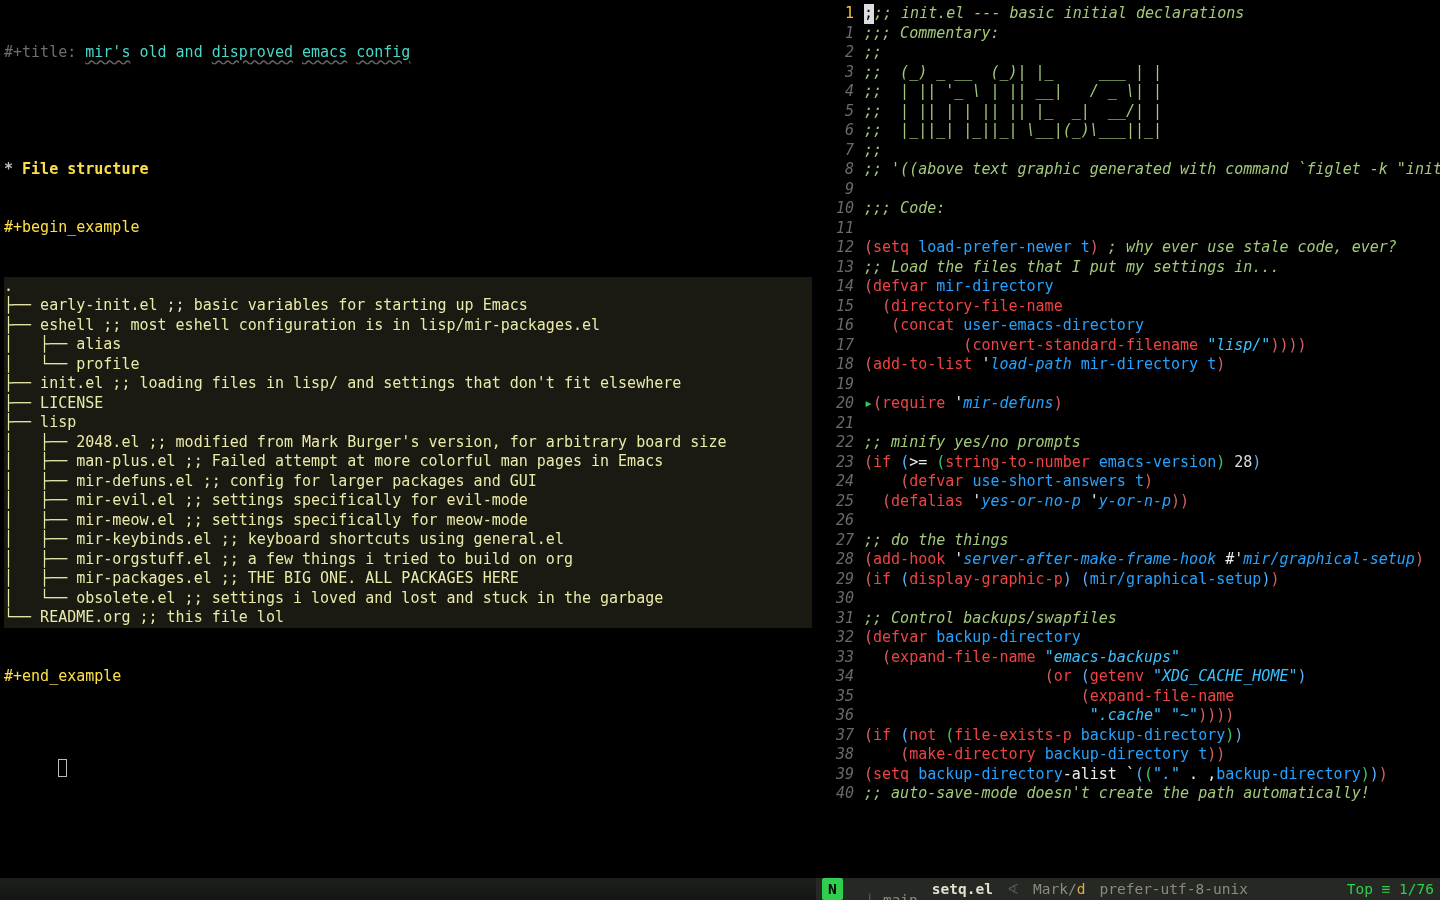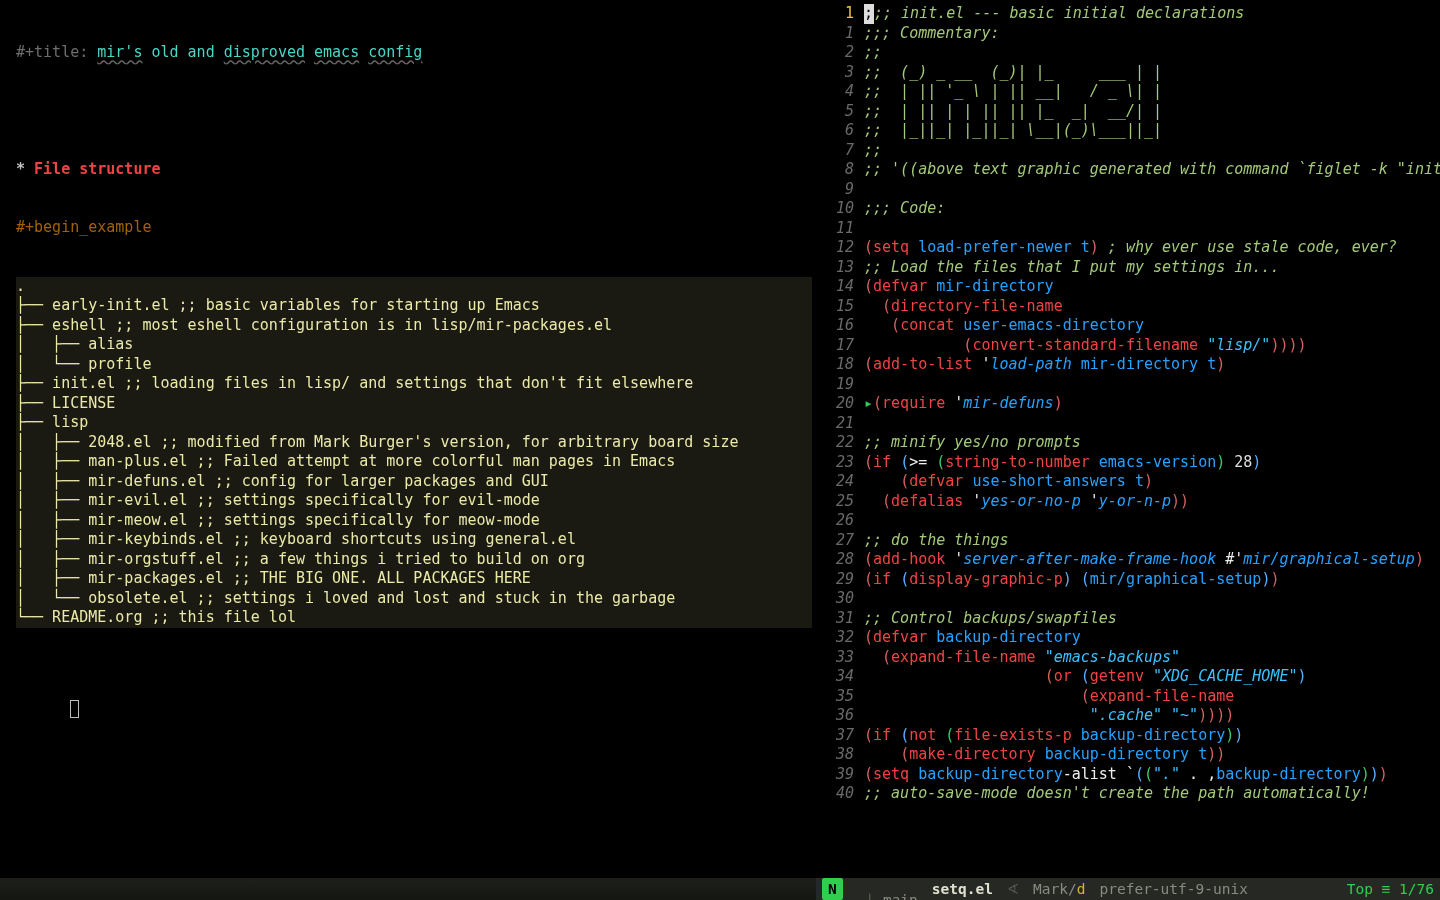--- a/index.html
+++ b/index.html
@@ -18,36 +18,36 @@
     width: 1440px;
     height: 900px;
   }
   .pane {
     position: relative;
     overflow: hidden;
   }
   .pane-left  { width: 816px; background: #000; }
   .pane-right { width: 624px; background: #000; }
 
-  .left-content { padding: 4px 4px 0 16px; white-space: pre; }
+  .left-content { padding: 4px 4px 0 4px; white-space: pre; }
   .example-block {
     background: #1b1a12;
     padding: 0 4px 0 0;
     margin-top: 0;
   }
   .tree-line { color: #eaeaa9; }
 
   
   .kw   { color: #6e6e6e; }
-  .kwl  { color: #a16207; }
+  .kwl  { color: #fde047; }
   .t-cyan { color: #49d7c8; }
   .t-white{ color: #d3d0c8; }
   .t-underline { text-decoration: underline wavy #666; text-underline-offset: 2px; }
   .star { color: #c0c0c0; font-weight: bold; }
-  .h1   { color: #ef4444; font-weight: bold; }
+  .h1   { color: #fde047; font-weight: bold; }
 
   .cursor-box {
     display: inline-block;
     border: 1px solid #bbb;
     width: 9px; height: 18px;
     vertical-align: text-bottom;
   }
 
   
   .right-content { padding-top: 4px; white-space: pre; }
@@ -123,34 +123,35 @@
 
 <div class="wrap">
 
   <div class="pane pane-left">
     <div class="left-content">
       <div><span class="kw">#+title: </span><span class="t-cyan t-underline">mir's</span><span class="t-white"> </span><span class="t-cyan">old</span><span class="t-white"> </span><span class="t-cyan">and</span><span class="t-white"> </span><span class="t-cyan t-underline">disproved</span><span class="t-white"> </span><span class="t-cyan t-underline">emacs</span><span class="t-white"> </span><span class="t-cyan t-underline">config</span></div>
       <div style="height:19px"></div>
       <div><span class="star">* </span><span class="h1">File structure</span></div>
       <div class="kwl">#+begin_example</div>
       <div class="example-block" id="example-block"><div class="tree-line">.</div><div class="tree-line">├── early-init.el ;; basic variables for starting up Emacs</div><div class="tree-line">├── eshell ;; most eshell configuration is in lisp/mir-packages.el</div><div class="tree-line">│   ├── alias</div><div class="tree-line">│   └── profile</div><div class="tree-line">├── init.el ;; loading files in lisp/ and settings that don't fit elsewhere</div><div class="tree-line">├── LICENSE</div><div class="tree-line">├── lisp</div><div class="tree-line">│   ├── 2048.el ;; modified from Mark Burger's version, for arbitrary board size</div><div class="tree-line">│   ├── man-plus.el ;; Failed attempt at more colorful man pages in Emacs</div><div class="tree-line">│   ├── mir-defuns.el ;; config for larger packages and GUI</div><div class="tree-line">│   ├── mir-evil.el ;; settings specifically for evil-mode</div><div class="tree-line">│   ├── mir-meow.el ;; settings specifically for meow-mode</div><div class="tree-line">│   ├── mir-keybinds.el ;; keyboard shortcuts using general.el</div><div class="tree-line">│   ├── mir-orgstuff.el ;; a few things i tried to build on org</div><div class="tree-line">│   ├── mir-packages.el ;; THE BIG ONE. ALL PACKAGES HERE</div><div class="tree-line">│   └── obsolete.el ;; settings i loved and lost and stuck in the garbage</div><div class="tree-line">└── README.org ;; this file lol</div></div>
+      <div class="kwl">#+end_example</div>
       <div style="height:14px"></div>
       <span class="cursor-box"></span>
     </div>
   </div>
 
   <div class="pane pane-right">
     <div class="right-content" id="right-lines"><div class="code-row"><div class="gutter current"><span style="color:#f0c040;font-style:normal">1</span></div><div class="code"><span class="cursor-block">;</span><span class="c-comment">;; init.el --- basic initial declarations</span></div></div><div class="code-row"><div class="gutter">1</div><div class="code"><span class="c-comment">;;; Commentary:</span></div></div><div class="code-row"><div class="gutter">2</div><div class="code"><span class="c-comment">;;</span></div></div><div class="code-row"><div class="gutter">3</div><div class="code"><span class="c-comment">;;  (_) _ __  (_)| |_     ___ | |</span></div></div><div class="code-row"><div class="gutter">4</div><div class="code"><span class="c-comment">;;  | || '_ \ | || __|   / _ \| |</span></div></div><div class="code-row"><div class="gutter">5</div><div class="code"><span class="c-comment">;;  | || | | || || |_  _|  __/| |</span></div></div><div class="code-row"><div class="gutter">6</div><div class="code"><span class="c-comment">;;  |_||_| |_||_| \__|(_)\___||_|</span></div></div><div class="code-row"><div class="gutter">7</div><div class="code"><span class="c-comment">;;</span></div></div><div class="code-row"><div class="gutter">8</div><div class="code"><span class="c-comment">;; '((above text graphic generated with command `figlet -k "init.el"'))</span></div></div><div class="code-row"><div class="gutter">9</div><div class="code">&nbsp;</div></div><div class="code-row"><div class="gutter">10</div><div class="code"><span class="c-comment">;;; Code:</span></div></div><div class="code-row"><div class="gutter">11</div><div class="code">&nbsp;</div></div><div class="code-row"><div class="gutter">12</div><div class="code"><span style="color:#d76060">(</span><span class="c-kw">setq</span> <span class="c-fn">load-prefer-newer</span> <span class="c-fn">t</span><span style="color:#d76060">)</span><span class="c-comment"> ; why ever use stale code, ever?</span></div></div><div class="code-row"><div class="gutter">13</div><div class="code"><span class="c-comment">;; Load the files that I put my settings in...</span></div></div><div class="code-row"><div class="gutter">14</div><div class="code"><span style="color:#d76060">(</span><span class="c-kw">defvar</span> <span class="c-fn">mir-directory</span></div></div><div class="code-row"><div class="gutter">15</div><div class="code">  <span style="color:#d76060">(</span><span class="c-kw">directory-file-name</span></div></div><div class="code-row"><div class="gutter">16</div><div class="code">   <span style="color:#d76060">(</span><span class="c-kw">concat</span> <span class="c-fn">user-emacs-directory</span></div></div><div class="code-row"><div class="gutter">17</div><div class="code">           <span style="color:#d76060">(</span><span class="c-kw">convert-standard-filename</span> <span class="c-str">"lisp/"</span><span style="color:#d76060">)</span><span style="color:#d76060">)</span><span style="color:#d76060">)</span><span style="color:#d76060">)</span></div></div><div class="code-row"><div class="gutter">18</div><div class="code"><span style="color:#d76060">(</span><span class="c-kw">add-to-list</span> '<span class="c-sym"><span class="c-fn">load-path</span></span> <span class="c-fn">mir-directory</span> <span class="c-fn">t</span><span style="color:#d76060">)</span></div></div><div class="code-row"><div class="gutter">19</div><div class="code">&nbsp;</div></div><div class="code-row"><div class="gutter">20</div><div class="code"><span class="fringe-arrow">▸</span><span style="color:#d76060">(</span><span class="c-kw">require</span> '<span class="c-sym"><span class="c-fn">mir-defuns</span></span><span style="color:#d76060">)</span></div></div><div class="code-row"><div class="gutter">21</div><div class="code">&nbsp;</div></div><div class="code-row"><div class="gutter">22</div><div class="code"><span class="c-comment">;; minify yes/no prompts</span></div></div><div class="code-row"><div class="gutter">23</div><div class="code"><span style="color:#d76060">(</span><span class="c-kw">if</span> <span style="color:#5bb0ff">(</span>&gt;= <span style="color:#3cc96a">(</span><span class="c-kw">string-to-number</span> <span class="c-fn">emacs-version</span><span style="color:#3cc96a">)</span> <span class="c-white">28</span><span style="color:#5bb0ff">)</span></div></div><div class="code-row"><div class="gutter">24</div><div class="code">    <span style="color:#d76060">(</span><span class="c-kw">defvar</span> <span class="c-fn">use-short-answers</span> <span class="c-fn">t</span><span style="color:#d76060">)</span></div></div><div class="code-row"><div class="gutter">25</div><div class="code">  <span style="color:#d76060">(</span><span class="c-kw">defalias</span> '<span class="c-sym"><span class="c-fn">yes-or-no-p</span></span> '<span class="c-sym"><span class="c-fn">y-or-n-p</span></span><span style="color:#d76060">)</span><span style="color:#d76060">)</span></div></div><div class="code-row"><div class="gutter">26</div><div class="code">&nbsp;</div></div><div class="code-row"><div class="gutter">27</div><div class="code"><span class="c-comment">;; do the things</span></div></div><div class="code-row"><div class="gutter">28</div><div class="code"><span style="color:#d76060">(</span><span class="c-kw">add-hook</span> '<span class="c-sym"><span class="c-fn">server-after-make-frame-hook</span></span> #'<span class="c-sym"><span class="c-fn">mir/graphical-setup</span></span><span style="color:#d76060">)</span></div></div><div class="code-row"><div class="gutter">29</div><div class="code"><span style="color:#d76060">(</span><span class="c-kw">if</span> <span style="color:#5bb0ff">(</span><span class="c-kw">display-graphic-p</span><span style="color:#5bb0ff">)</span> <span style="color:#5bb0ff">(</span><span class="c-fn">mir/graphical-setup</span><span style="color:#5bb0ff">)</span><span style="color:#d76060">)</span></div></div><div class="code-row"><div class="gutter">30</div><div class="code">&nbsp;</div></div><div class="code-row"><div class="gutter">31</div><div class="code"><span class="c-comment">;; Control backups/swapfiles</span></div></div><div class="code-row"><div class="gutter">32</div><div class="code"><span style="color:#d76060">(</span><span class="c-kw">defvar</span> <span class="c-fn">backup-directory</span></div></div><div class="code-row"><div class="gutter">33</div><div class="code">  <span style="color:#d76060">(</span><span class="c-kw">expand-file-name</span> <span class="c-str">"emacs-backups"</span></div></div><div class="code-row"><div class="gutter">34</div><div class="code">                    <span style="color:#d76060">(</span><span class="c-kw">or</span> <span style="color:#5bb0ff">(</span><span class="c-kw">getenv</span> <span class="c-str">"XDG_CACHE_HOME"</span><span style="color:#5bb0ff">)</span></div></div><div class="code-row"><div class="gutter">35</div><div class="code">                        <span style="color:#d76060">(</span><span class="c-kw">expand-file-name</span></div></div><div class="code-row"><div class="gutter">36</div><div class="code">                         <span class="c-str">".cache"</span> <span class="c-str">"~"</span><span style="color:#d76060">)</span><span style="color:#d76060">)</span><span style="color:#d76060">)</span><span style="color:#d76060">)</span></div></div><div class="code-row"><div class="gutter">37</div><div class="code"><span style="color:#d76060">(</span><span class="c-kw">if</span> <span style="color:#5bb0ff">(</span><span class="c-kw">not</span> <span style="color:#3cc96a">(</span><span class="c-kw">file-exists-p</span> <span class="c-fn">backup-directory</span><span style="color:#3cc96a">)</span><span style="color:#5bb0ff">)</span></div></div><div class="code-row"><div class="gutter">38</div><div class="code">    <span style="color:#d76060">(</span><span class="c-kw">make-directory</span> <span class="c-fn">backup-directory</span> <span class="c-fn">t</span><span style="color:#d76060">)</span><span style="color:#d76060">)</span></div></div><div class="code-row"><div class="gutter">39</div><div class="code"><span style="color:#d76060">(</span><span class="c-kw">setq</span> <span class="c-fn">backup-directory</span>-alist `<span style="color:#5bb0ff">(</span><span style="color:#3cc96a">(</span><span class="c-str">"."</span> . ,<span class="c-fn">backup-directory</span><span style="color:#3cc96a">)</span><span style="color:#5bb0ff">)</span><span style="color:#d76060">)</span></div></div><div class="code-row"><div class="gutter">40</div><div class="code"><span class="c-comment">;; auto-save-mode doesn't create the path automatically!</span></div></div></div>
   </div>
 
   <div class="modeline">
     <div class="ml-left"></div>
     <div class="ml-right">
       <span class="ml-ind-n">N</span>
       <span class="ml-branch"><span>-ᛣ</span> <span>main</span></span>
       <span class="ml-file">setq.el</span>
       <span class="ml-chev">∢</span>
       <span class="ml-mode"><span>Mark/</span><b>d</b></span>
-      <span class="ml-enc">prefer-utf-9-unix</span>
+      <span class="ml-enc">prefer-utf-8-unix</span>
       <span class="ml-pos"><span>Top ≡ </span><span>1/76</span></span>
     </div>
   </div>
 </div>
 
 </body></html>

